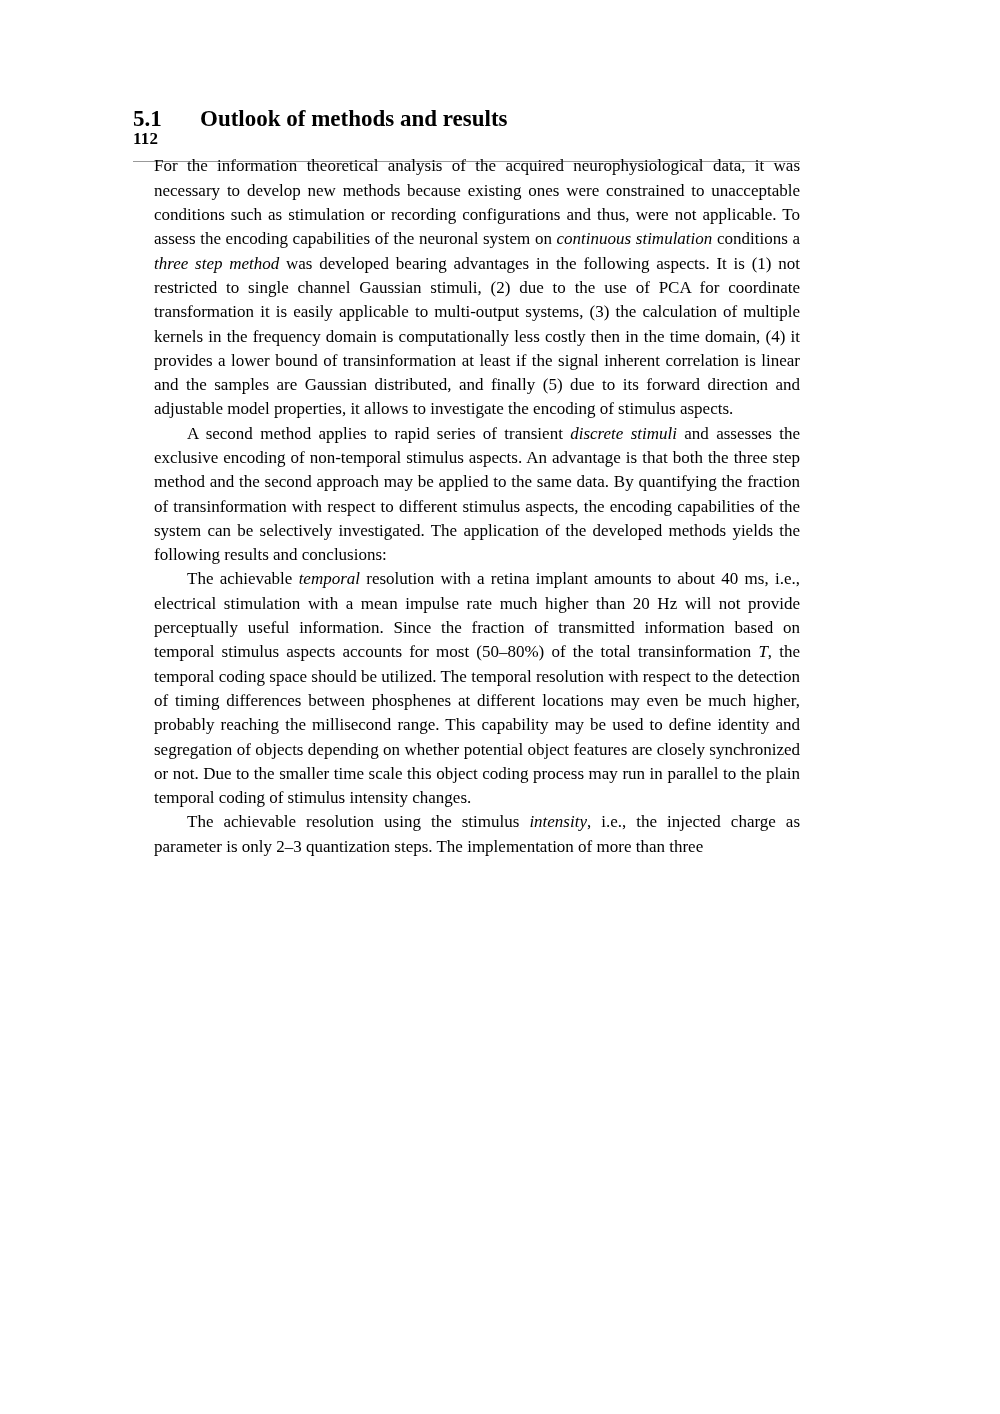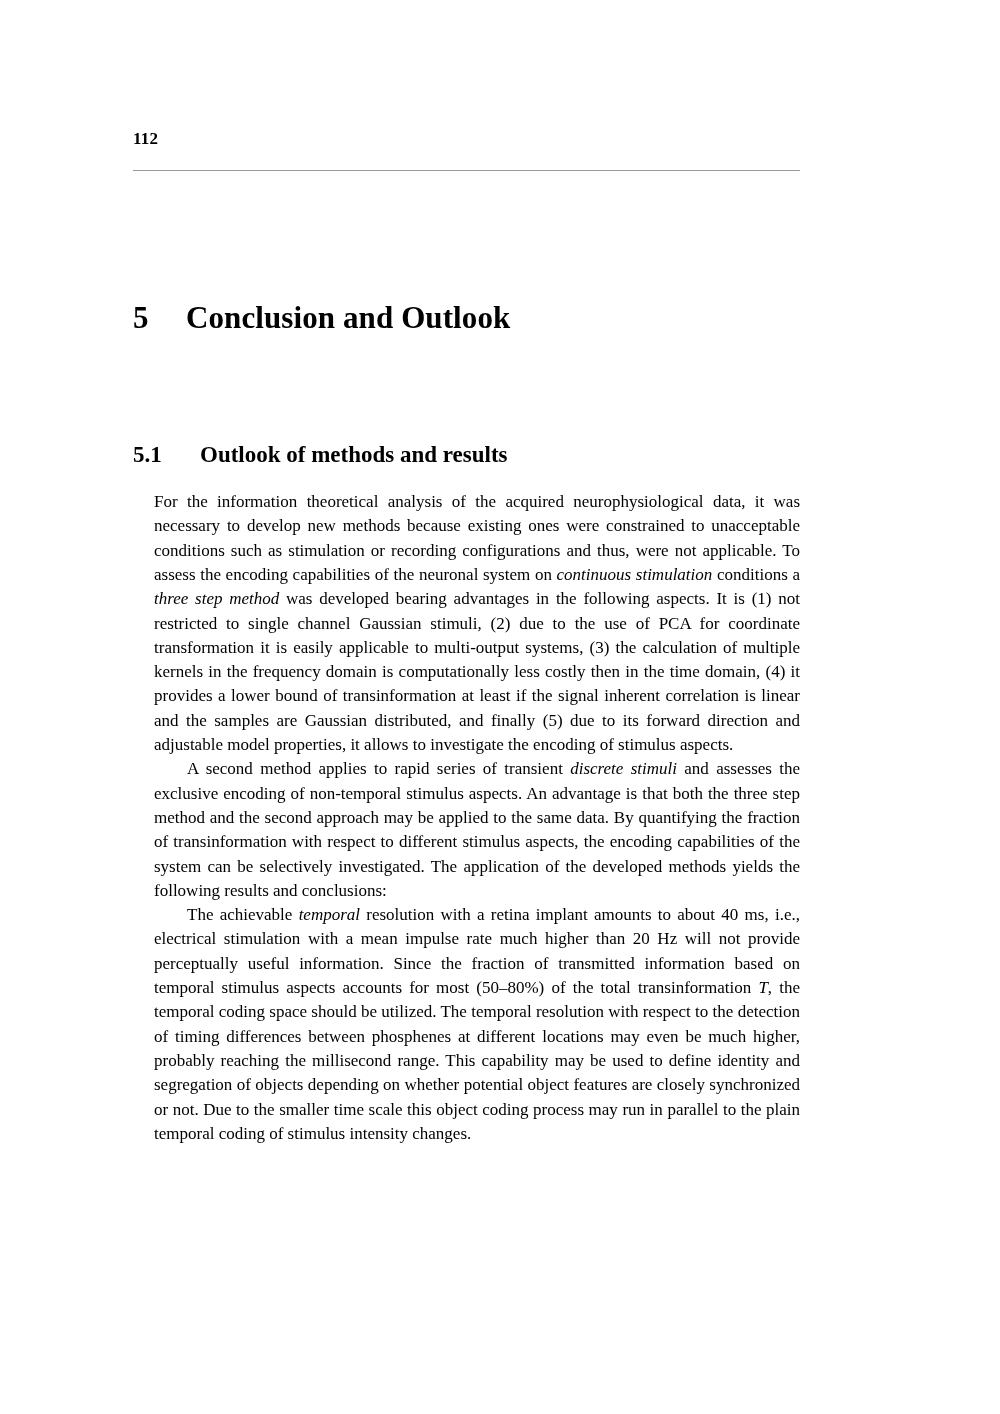--- a/index.html
+++ b/index.html
@@ -14,21 +14,21 @@
     background: var(--page-bg, #ffffff);
     font-family: "Liberation Serif", "DejaVu Serif", serif;
     color: var(--text-color, #000000);
     overflow: hidden;
   }
   .page-header {
     position: absolute;
     top: 129px;
     left: 133px;
     width: 667px;
-    padding-bottom: 21px;
+    padding-bottom: 12px;
     border-bottom: 1px solid var(--rule-color, #999999);
   }
   .page-number {
     font-size: 17px;
     font-weight: bold;
     letter-spacing: 0.2px;
   }
   .content {
     position: absolute;
     left: 133px;
@@ -78,29 +78,27 @@
 <body>
 
 <div class="page">
 
   <header class="page-header">
     <span class="page-number">112</span>
   </header>
 
   <div class="content">
 
-    <h1 class="chapter-heading">
-      <span class="chapter-number">5</span><span class="chapter-title">Conclusion and Outlook</span>
-    </h1>
 
     <h2 class="section-heading">
       <span class="section-number">5.1</span><span class="section-title">Outlook of methods and results</span>
     </h2>
 
     <div class="body-text" id="paragraphs">
         <p class=""><span>For the information theoretical analysis of the acquired neurophysiological data, it was necessary to develop new methods because existing ones were constrained to unacceptable conditions such as stimulation or recording configurations and thus, were not applicable. To assess the encoding capabilities of the neuronal system on </span><em>continuous stimulation</em><span> conditions a </span><em>three step method</em><span> was developed bearing advantages in the following aspects. It is (1) not restricted to single channel Gaussian stimuli, (2) due to the use of PCA for coordinate transformation it is easily applicable to multi-output systems, (3) the calculation of multiple kernels in the frequency domain is computationally less costly then in the time domain, (4) it provides a lower bound of transinformation at least if the signal inherent correlation is linear and the samples are Gaussian distributed, and finally (5) due to its forward direction and adjustable model properties, it allows to investigate the encoding of stimulus aspects.</span></p>
         <p class="indent"><span>A second method applies to rapid series of transient </span><em>discrete stimuli</em><span> and assesses the exclusive encoding of non-temporal stimulus aspects. An advantage is that both the three step method and the second approach may be applied to the same data. By quantifying the fraction of transinformation with respect to different stimulus aspects, the encoding capabilities of the system can be selectively investigated. The application of the developed methods yields the following results and conclusions:</span></p>
         <p class="indent"><span>The achievable </span><em>temporal</em><span> resolution with a retina implant amounts to about 40 ms, i.e., electrical stimulation with a mean impulse rate much higher than 20 Hz will not provide perceptually useful information. Since the fraction of transmitted information based on temporal stimulus aspects accounts for most (50–80%) of the total transinformation </span><em>T</em><span>, the temporal coding space should be utilized. The temporal resolution with respect to the detection of timing differences between phosphenes at different locations may even be much higher, probably reaching the millisecond range. This capability may be used to define identity and segregation of objects depending on whether potential object features are closely synchronized or not. Due to the smaller time scale this object coding process may run in parallel to the plain temporal coding of stimulus intensity changes.</span></p>
+        <p class="indent"><span>The achievable resolution using the stimulus </span><em>intensity</em><span>, i.e., the injected charge as parameter is only 2–3 quantization steps. The implementation of more than three</span></p>
       </div>
 
   </div>
 
 </div>
 
 </body></html>

